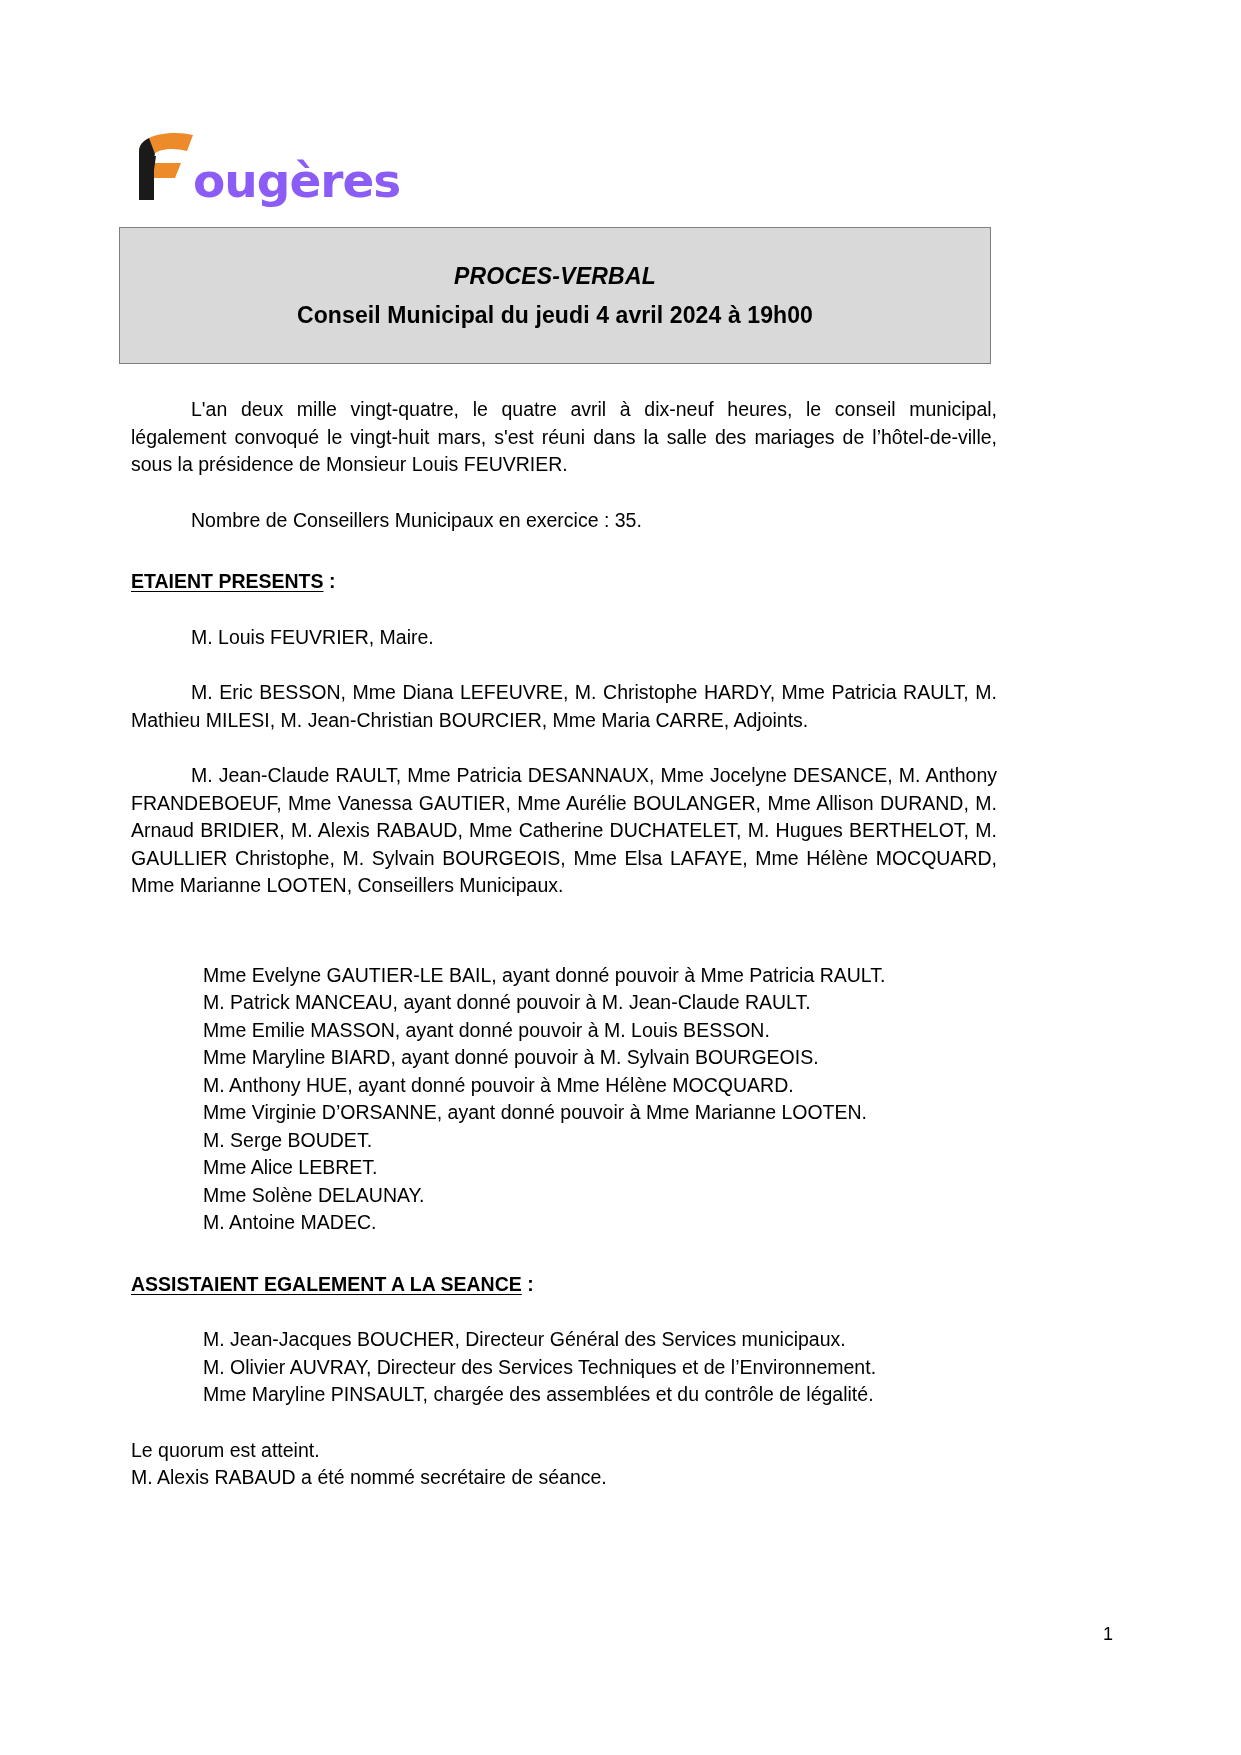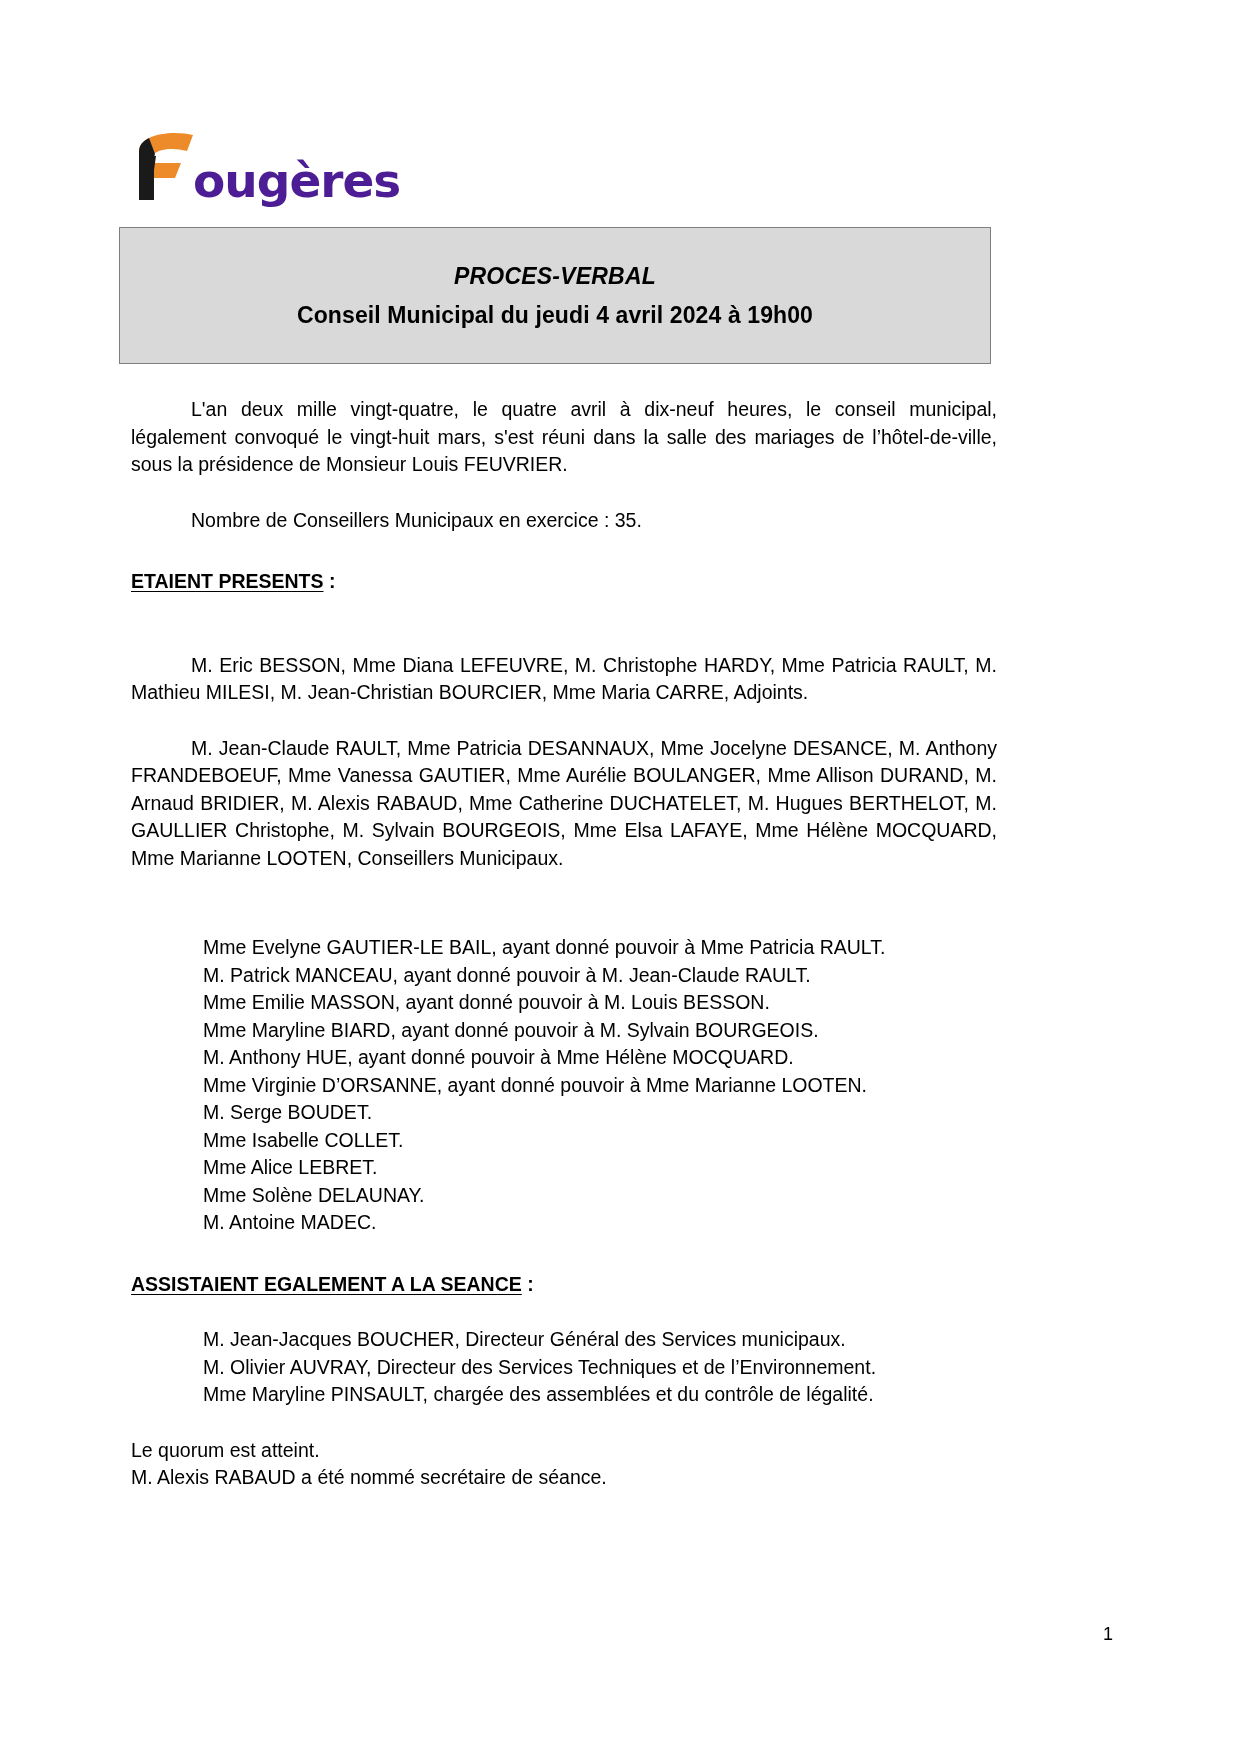--- a/index.html
+++ b/index.html
@@ -29,21 +29,21 @@
     height: 72px;
     display: flex;
     align-items: flex-end;
   }
   .logo-svg { display:block; }
   .logo-text {
     font-family: "DejaVu Sans", sans-serif;
     font-size: 47px;
     font-weight: 700;
     letter-spacing: -1px;
-    color: #4c1d95;
+    color: #8b5cf6;
     line-height: 1;
     margin-left: -4px;
     position: relative;
     top: 2px;
   }
 
   
   .title-box {
     position: absolute;
     left: 119px;
@@ -145,20 +145,21 @@
     <div class="gap-md"></div>
 
     <p class="para">Nombre de Conseillers Municipaux en exercice : 35.</p>
 
     <div class="gap-lg"></div>
 
     <div class="section-head"><span class="ul">ETAIENT PRESENTS</span><span> :</span></div>
 
     <div class="gap-md"></div>
 
+    <p class="para">M. Louis FEUVRIER, Maire.</p>
 
     <div class="gap-md"></div>
 
     <p class="para">M. Eric BESSON, Mme Diana LEFEUVRE, M. Christophe HARDY, Mme Patricia RAULT, M. Mathieu MILESI, M. Jean-Christian BOURCIER, Mme Maria CARRE, Adjoints.</p>
 
     <div class="gap-md"></div>
 
     <p class="para">M. Jean-Claude RAULT, Mme Patricia DESANNAUX, Mme Jocelyne DESANCE, M. Anthony FRANDEBOEUF, Mme Vanessa GAUTIER, Mme Aurélie BOULANGER, Mme Allison DURAND, M. Arnaud BRIDIER, M. Alexis RABAUD, Mme Catherine DUCHATELET, M. Hugues BERTHELOT, M. GAULLIER Christophe, M. Sylvain BOURGEOIS, Mme Elsa LAFAYE, Mme Hélène MOCQUARD, Mme Marianne LOOTEN, Conseillers Municipaux.</p>
 
     <div class="gap-lg"></div>
@@ -167,21 +168,20 @@
     <div class="gap-md"></div>
 
     <div class="indent-list">
       <div>Mme Evelyne GAUTIER-LE BAIL, ayant donné pouvoir à Mme Patricia RAULT.</div>
       <div>M. Patrick MANCEAU, ayant donné pouvoir à M. Jean-Claude RAULT.</div>
       <div>Mme Emilie MASSON, ayant donné pouvoir à M. Louis BESSON.</div>
       <div>Mme Maryline BIARD, ayant donné pouvoir à M. Sylvain BOURGEOIS.</div>
       <div>M. Anthony HUE, ayant donné pouvoir à Mme Hélène MOCQUARD.</div>
       <div>Mme Virginie D’ORSANNE, ayant donné pouvoir à Mme Marianne LOOTEN.</div>
       <div>M. Serge BOUDET.</div>
-      <div>Mme Isabelle COLLET.</div>
       <div>Mme Alice LEBRET.</div>
       <div>Mme Solène DELAUNAY.</div>
       <div>M. Antoine MADEC.</div>
     </div>
 
     <div class="gap-lg"></div>
 
     <div class="section-head"><span class="ul">ASSISTAIENT EGALEMENT A LA SEANCE</span><span> :</span></div>
 
     <div class="gap-md"></div>

